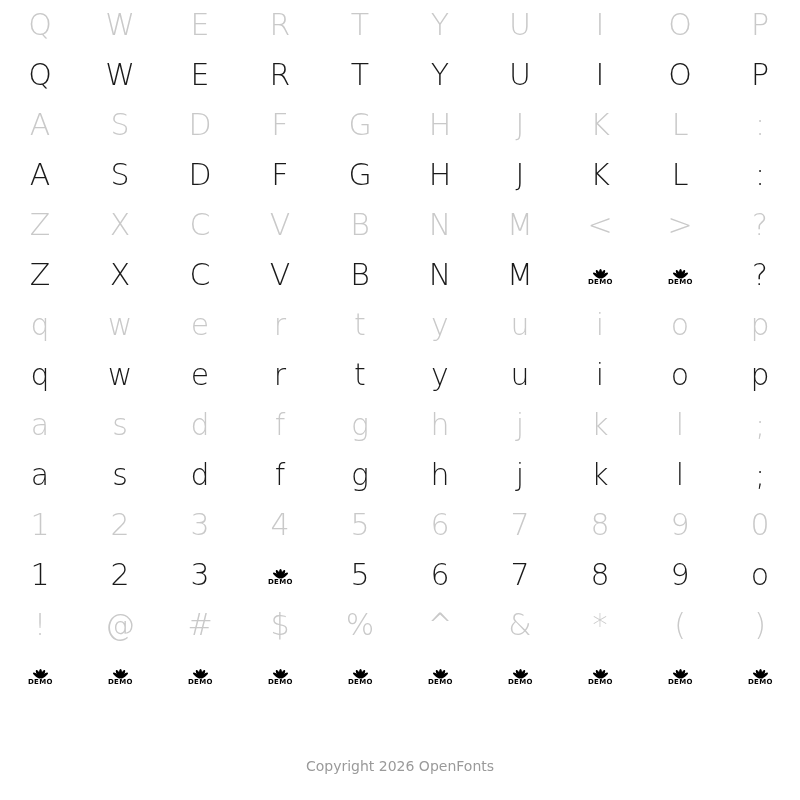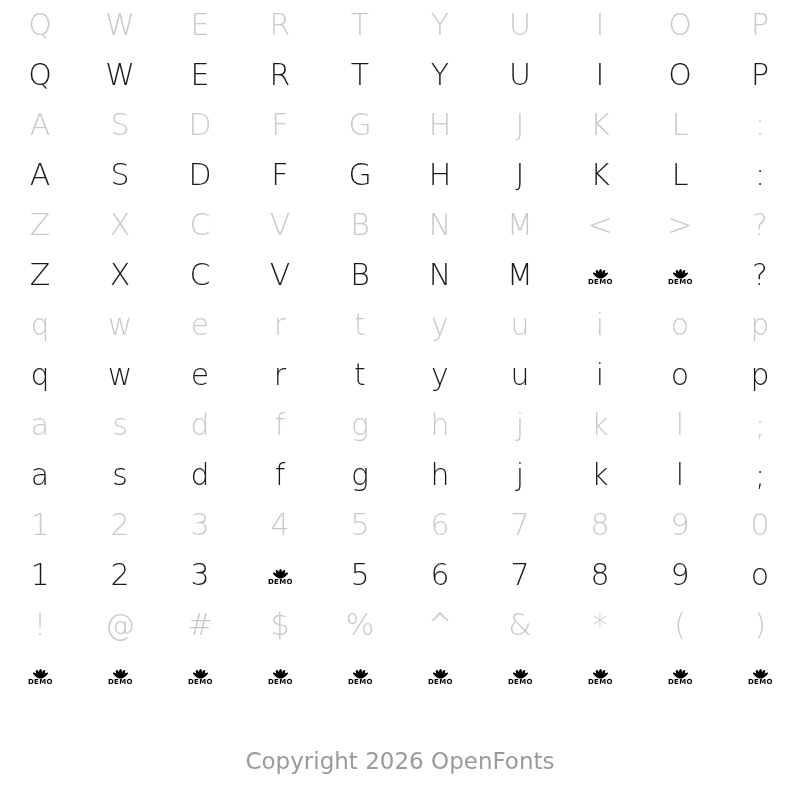--- a/index.html
+++ b/index.html
@@ -92,21 +92,21 @@
     line-height: 8px;
   }
 
   #footer {
     position: absolute;
     left: 0;
     right: 0;
     bottom: 26px;
     text-align: center;
     font-family: "DejaVu Sans", sans-serif;
-    font-size: 23px;
+    font-size: 14px;
     color: #9a9a9a;
   }
 </style>
 </head>
 <body>
 
 <div id="specimen">
     <div class="glyph-row row-ghost">
       <div class="glyph">Q</div>
       <div class="glyph">W</div>

